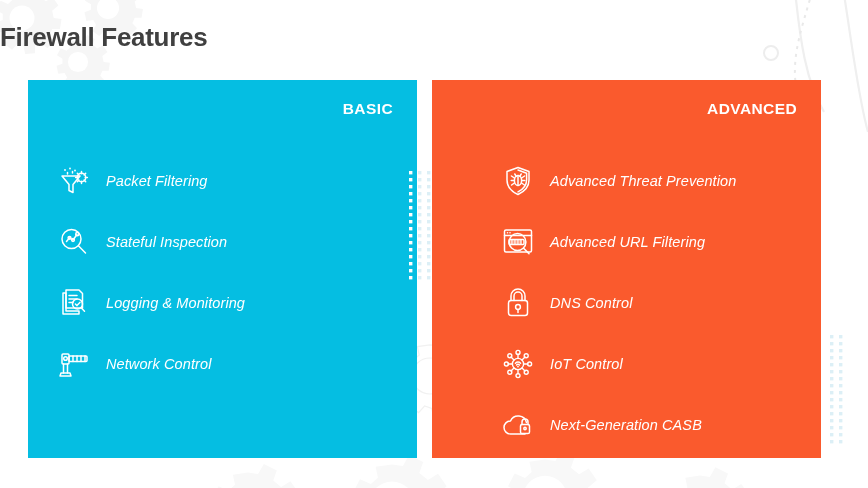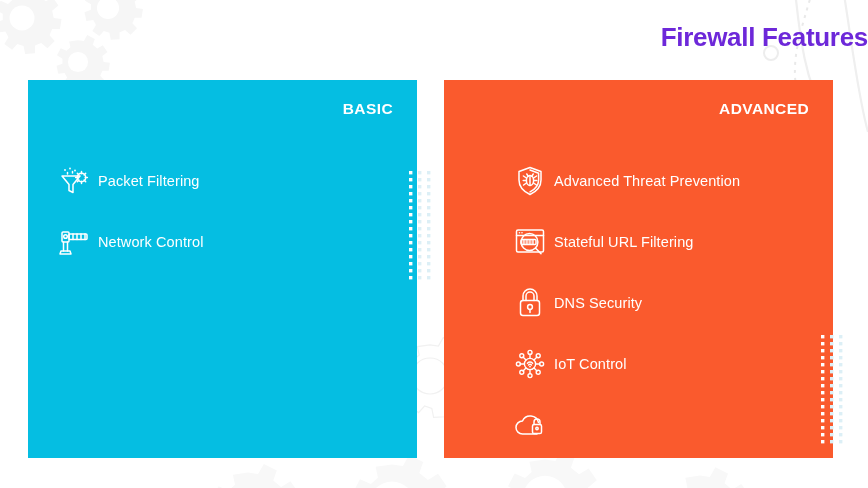--- a/index.html
+++ b/index.html
@@ -25,38 +25,38 @@
     pointer-events: none;
     z-index: 0;
   }
 
   
   .page-title {
     position: absolute;
     top: 22px;
     left: 0;
     width: 868px;
-    text-align: right;
+    text-align: left;
     font-size: 26px;
     font-weight: bold;
     letter-spacing: -0.3px;
-    color: #6d28d9;
+    color: #404040;
     z-index: 3;
   }
 
   
   .panel {
     position: absolute;
     top: 80px;
     width: 389px;
     height: 378px;
     z-index: 2;
   }
   .panel-basic    { left: 28px;  background: #05BEE2; }
-  .panel-advanced { left: 444px; background: #FA5A2D; }
+  .panel-advanced { left: 432px; background: #FA5A2D; }
 
   .panel-heading {
     position: absolute;
     top: 20px;
     right: 24px;
     font-size: 15.5px;
     font-weight: bold;
     letter-spacing: 0.4px;
     color: #ffffff;
   }
@@ -81,25 +81,26 @@
     width: 36px;
     height: 36px;
     flex: 0 0 36px;
     display: flex;
     align-items: center;
     justify-content: center;
   }
   .feature-icon svg { display: block; }
 
   .feature-label {
-    margin-left: 6px;
+    margin-left: 14px;
     font-size: 14.5px;
     color: #ffffff;
     letter-spacing: 0.1px;
     white-space: nowrap;
+    font-style: italic;
   }
 
   
   .dot-grid { position: absolute; z-index: 3; pointer-events: none; }
   #dot-grid-left  { left: 408px; top: 170px; }
   #dot-grid-right { left: 820px; top: 334px; }
 </style>
 </head>
 <body>
 
@@ -203,22 +204,48 @@
                    M20.3 9.3 l1.6 1.6 M27.1 16.1 l1.6 1.6 M28.7 9.3 l-1.6 1.6 M21.9 16.1 l-1.6 1.6"></path>
           <circle cx="8" cy="6" r="0.9" fill="#ffffff" stroke="none"></circle>
           <circle cx="13" cy="4.5" r="0.9" fill="#ffffff" stroke="none"></circle>
           <circle cx="18" cy="6.5" r="0.9" fill="#ffffff" stroke="none"></circle>
           <path d="M10.5 8.5 v1.6 M15.5 7.5 v1.6"></path>
         </svg>
       </span>
       <span class="feature-label">Packet Filtering</span>
     </li>
 
-
-
+    <li class="feature-item">
+      <span class="feature-icon">
+        <svg width="34" height="34" viewBox="0 0 34 34" fill="none" stroke="#ffffff" stroke-width="1.5" stroke-linecap="round" stroke-linejoin="round">
+          <circle cx="14.5" cy="14" r="9.5"></circle>
+          <path d="M21.4 20.8 L28.5 28"></path>
+          <path d="M9.5 16.5 L12.5 12.8 L16 15 L20 9.5"></path>
+          <circle cx="12.5" cy="12.8" r="1.4"></circle>
+          <circle cx="16" cy="15" r="1.4"></circle>
+          <circle cx="20.3" cy="9.2" r="1.6"></circle>
+        </svg>
+      </span>
+      <span class="feature-label">Stateful Inspection</span>
+    </li>
+
+
+    <li class="feature-item">
+      <span class="feature-icon">
+        <svg width="34" height="34" viewBox="0 0 34 34" fill="none" stroke="#ffffff" stroke-width="1.5" stroke-linecap="round" stroke-linejoin="round">
+          <path d="M9 4 H22 L25.5 7.5 V22 H9 Z"></path>
+          <path d="M6 7 H9 V25 H22 v3 H6 Z"></path>
+          <path d="M12 9.5 H20 M12 13 H20 M12 16.5 H16"></path>
+          <circle cx="20.5" cy="18" r="5"></circle>
+          <path d="M18.4 18 l1.5 1.6 l3-3.2"></path>
+          <path d="M24.2 21.8 L27.5 25.2"></path>
+        </svg>
+      </span>
+      <span class="feature-label">Logging &amp; Monitoring</span>
+    </li>
 
     <li class="feature-item">
       <span class="feature-icon">
         <svg width="34" height="34" viewBox="0 0 34 34" fill="none" stroke="#ffffff" stroke-width="1.5" stroke-linecap="round" stroke-linejoin="round">
           <rect x="5" y="7" width="7" height="10" rx="1"></rect>
           <path d="M6.5 17 V26 M10.5 17 V26"></path>
           <path d="M4 26 H13 L14 29 H3 Z"></path>
           <rect x="12" y="9" width="18" height="5.5" rx="1"></rect>
           <path d="M16 9 V14.5 M20 9 V14.5 M24 9 V14.5 M28 9 V14.5"></path>
           <circle cx="8.5" cy="11.5" r="1.8"></circle>
@@ -258,34 +285,34 @@
           <path d="M3.5 10.5 H30.5"></path>
           <circle cx="6.5" cy="7.7" r="0.8" fill="#ffffff" stroke="none"></circle>
           <circle cx="9" cy="7.7" r="0.8" fill="#ffffff" stroke="none"></circle>
           <rect x="8" y="14.5" width="15" height="5" rx="1"></rect>
           <path d="M10 16 h1.4 M13 16 h1.4 M16 16 h1.4 M19 16 h1.4
                    M10 18 h1.4 M13 18 h1.4 M16 18 h1.4 M19 18 h1.4"></path>
           <circle cx="16.5" cy="17" r="8.4"></circle>
           <path d="M22.6 23.2 L28 28.6"></path>
         </svg>
       </span>
-      <span class="feature-label">Stateful URL Filtering</span>
+      <span class="feature-label">Advanced URL Filtering</span>
     </li>
 
     <li class="feature-item">
       <span class="feature-icon">
         <svg width="34" height="34" viewBox="0 0 34 34" fill="none" stroke="#ffffff" stroke-width="1.5" stroke-linecap="round" stroke-linejoin="round">
           <path d="M10 14.5 V10 a7 7 0 0 1 14 0 v4.5"></path>
           <path d="M13 14.5 V10 a4 4 0 0 1 8 0 v4.5"></path>
           <rect x="7.5" y="14.5" width="19" height="15" rx="2.5"></rect>
           <circle cx="17" cy="21" r="2.4"></circle>
           <path d="M17 23.4 V26.4"></path>
         </svg>
       </span>
-      <span class="feature-label">DNS Security</span>
+      <span class="feature-label">DNS Control</span>
     </li>
 
     <li class="feature-item">
       <span class="feature-icon">
         <svg width="34" height="34" viewBox="0 0 34 34" fill="none" stroke="#ffffff" stroke-width="1.4" stroke-linecap="round" stroke-linejoin="round">
           <circle cx="17" cy="17" r="5.6"></circle>
           <path d="M14.4 16.2 a3.8 3.8 0 0 1 5.2 0 M15.5 18 a2.2 2.2 0 0 1 3 0"></path>
           <circle cx="17" cy="19.6" r="0.9" fill="#ffffff" stroke="none"></circle>
           <path d="M17 11.4 V7 M17 22.6 V27 M11.4 17 H7 M22.6 17 H27
                    M13 13 L10 10 M21 13 L24 10 M13 21 L10 24 M21 21 L24 24"></path>
@@ -305,20 +332,21 @@
     <li class="feature-item">
       <span class="feature-icon">
         <svg width="34" height="34" viewBox="0 0 34 34" fill="none" stroke="#ffffff" stroke-width="1.5" stroke-linecap="round" stroke-linejoin="round">
           <path d="M24 26 H9.5 A6.5 6.5 0 0 1 9.5 13
                    A8.5 8.5 0 0 1 25.5 14.5"></path>
           <path d="M21 16.5 V14 a3 3 0 0 1 6 0 v2.5"></path>
           <rect x="19.5" y="16.5" width="9" height="9" rx="1.6"></rect>
           <circle cx="24" cy="20.5" r="1.2"></circle>
         </svg>
       </span>
+      <span class="feature-label">Next-Generation CASB</span>
     </li>
 
   </ul>
 </section>
 
 <svg class="dot-grid" id="dot-grid-left" width="26" height="110" viewBox="0 0 26 110" xmlns="http://www.w3.org/2000/svg">
   <g id="dg-left-cells">
       <rect x="1" y="1" width="3.4" height="3.4" fill="#FFFFFF"></rect>
       <rect x="10" y="1" width="3.4" height="3.4" fill="#DCEFF6"></rect>
       <rect x="19" y="1" width="3.4" height="3.4" fill="#DCEFF6"></rect>

